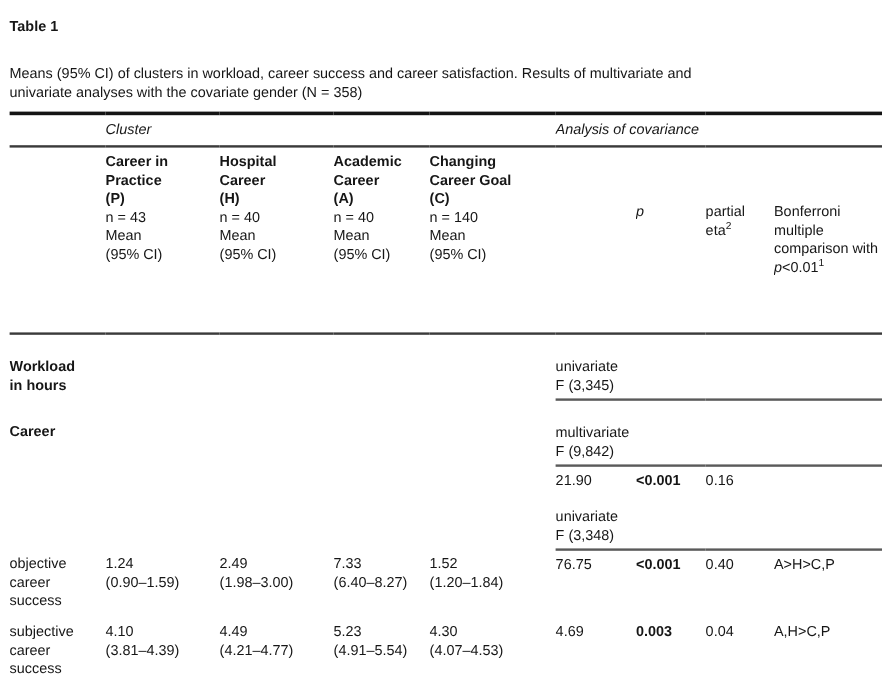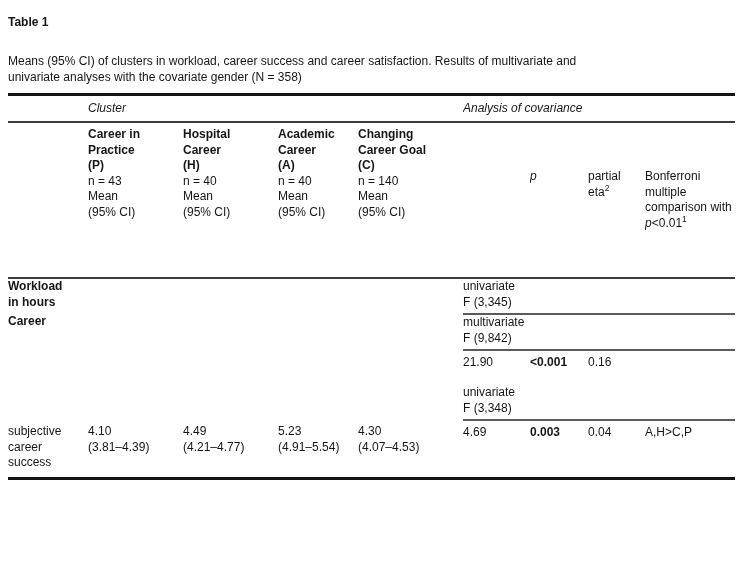--- a/index.html
+++ b/index.html
@@ -27,21 +27,21 @@
   .b { font-weight:bold; }
   .it { font-style:italic; }
   sup { font-size:8.5px; line-height:0; vertical-align:super; }
   
   .rule-dark  { border-bottom:2px solid #3a3a3a; }
   .rule-mid   { border-bottom:2px solid #5a5a5a;margin-top:13px; }
   
   .row-span td      { height:20px; padding-top:5px; }
   .row-cols td      { height:108px; }
   .stat-head        { padding-top:46px !important; }
-  .row-sect td      { height:34px; padding-top:0; }
+  .row-sect td      { height:34px; padding-top:19px; }
   .row-data td      { height:38px; }
   .row-mstat td     { height:26px; }
   .row-ulabel td    { height:34px; }
   .row-item3 td     { height:52px; }
 </style>
 </head>
 <body>
 
 <div class="page">
 
@@ -130,20 +130,37 @@
       <td>0.16</td>
       <td></td>
     </tr>
 
     <tr class="row-ulabel">
       <td colspan="5"></td>
       <td colspan="4" class="rule-mid pl">univariate
 F (3,348)</td>
     </tr>
 
+    <tr class="row-item3">
+      <td class="pl">objective
+career
+success</td>
+      <td class="pl">1.24
+(0.90–1.59)</td>
+      <td class="pl">2.49
+(1.98–3.00)</td>
+      <td class="pl">7.33
+(6.40–8.27)</td>
+      <td class="pl">1.52
+(1.20–1.84)</td>
+      <td>76.75</td>
+      <td class="b">&lt;0.001</td>
+      <td>0.40</td>
+      <td>A&gt;H&gt;C,P</td>
+    </tr>
 
     <tr class="row-item3">
       <td class="pl">subjective
 career
 success</td>
       <td class="pl">4.10
 (3.81–4.39)</td>
       <td class="pl">4.49
 (4.21–4.77)</td>
       <td class="pl">5.23

